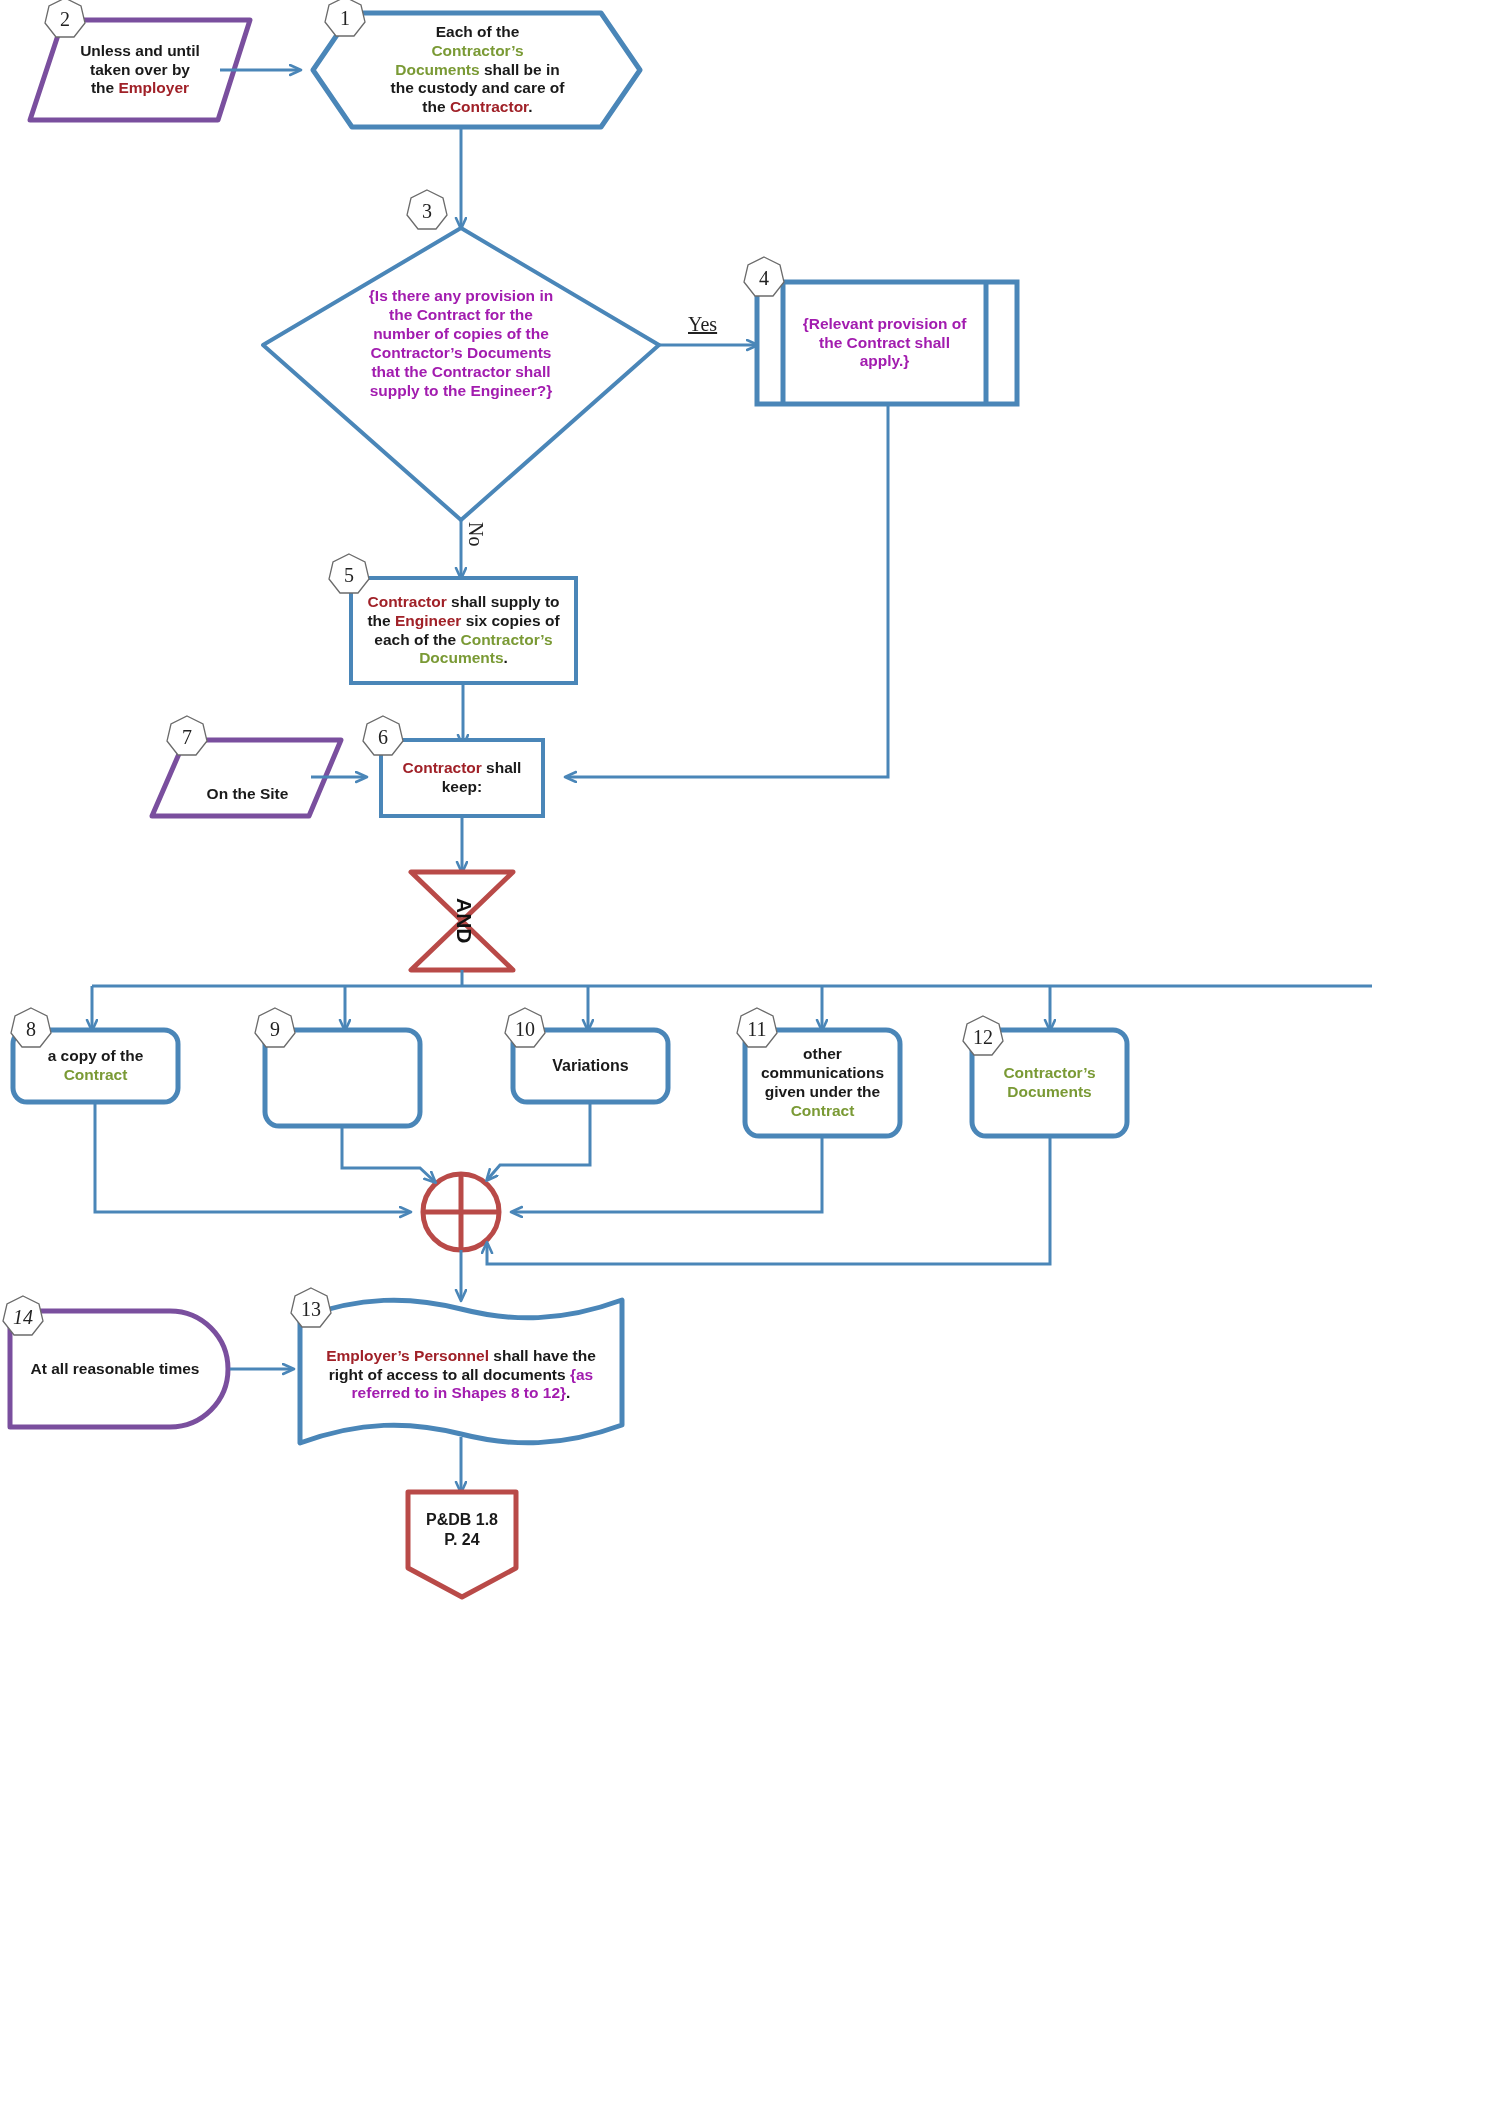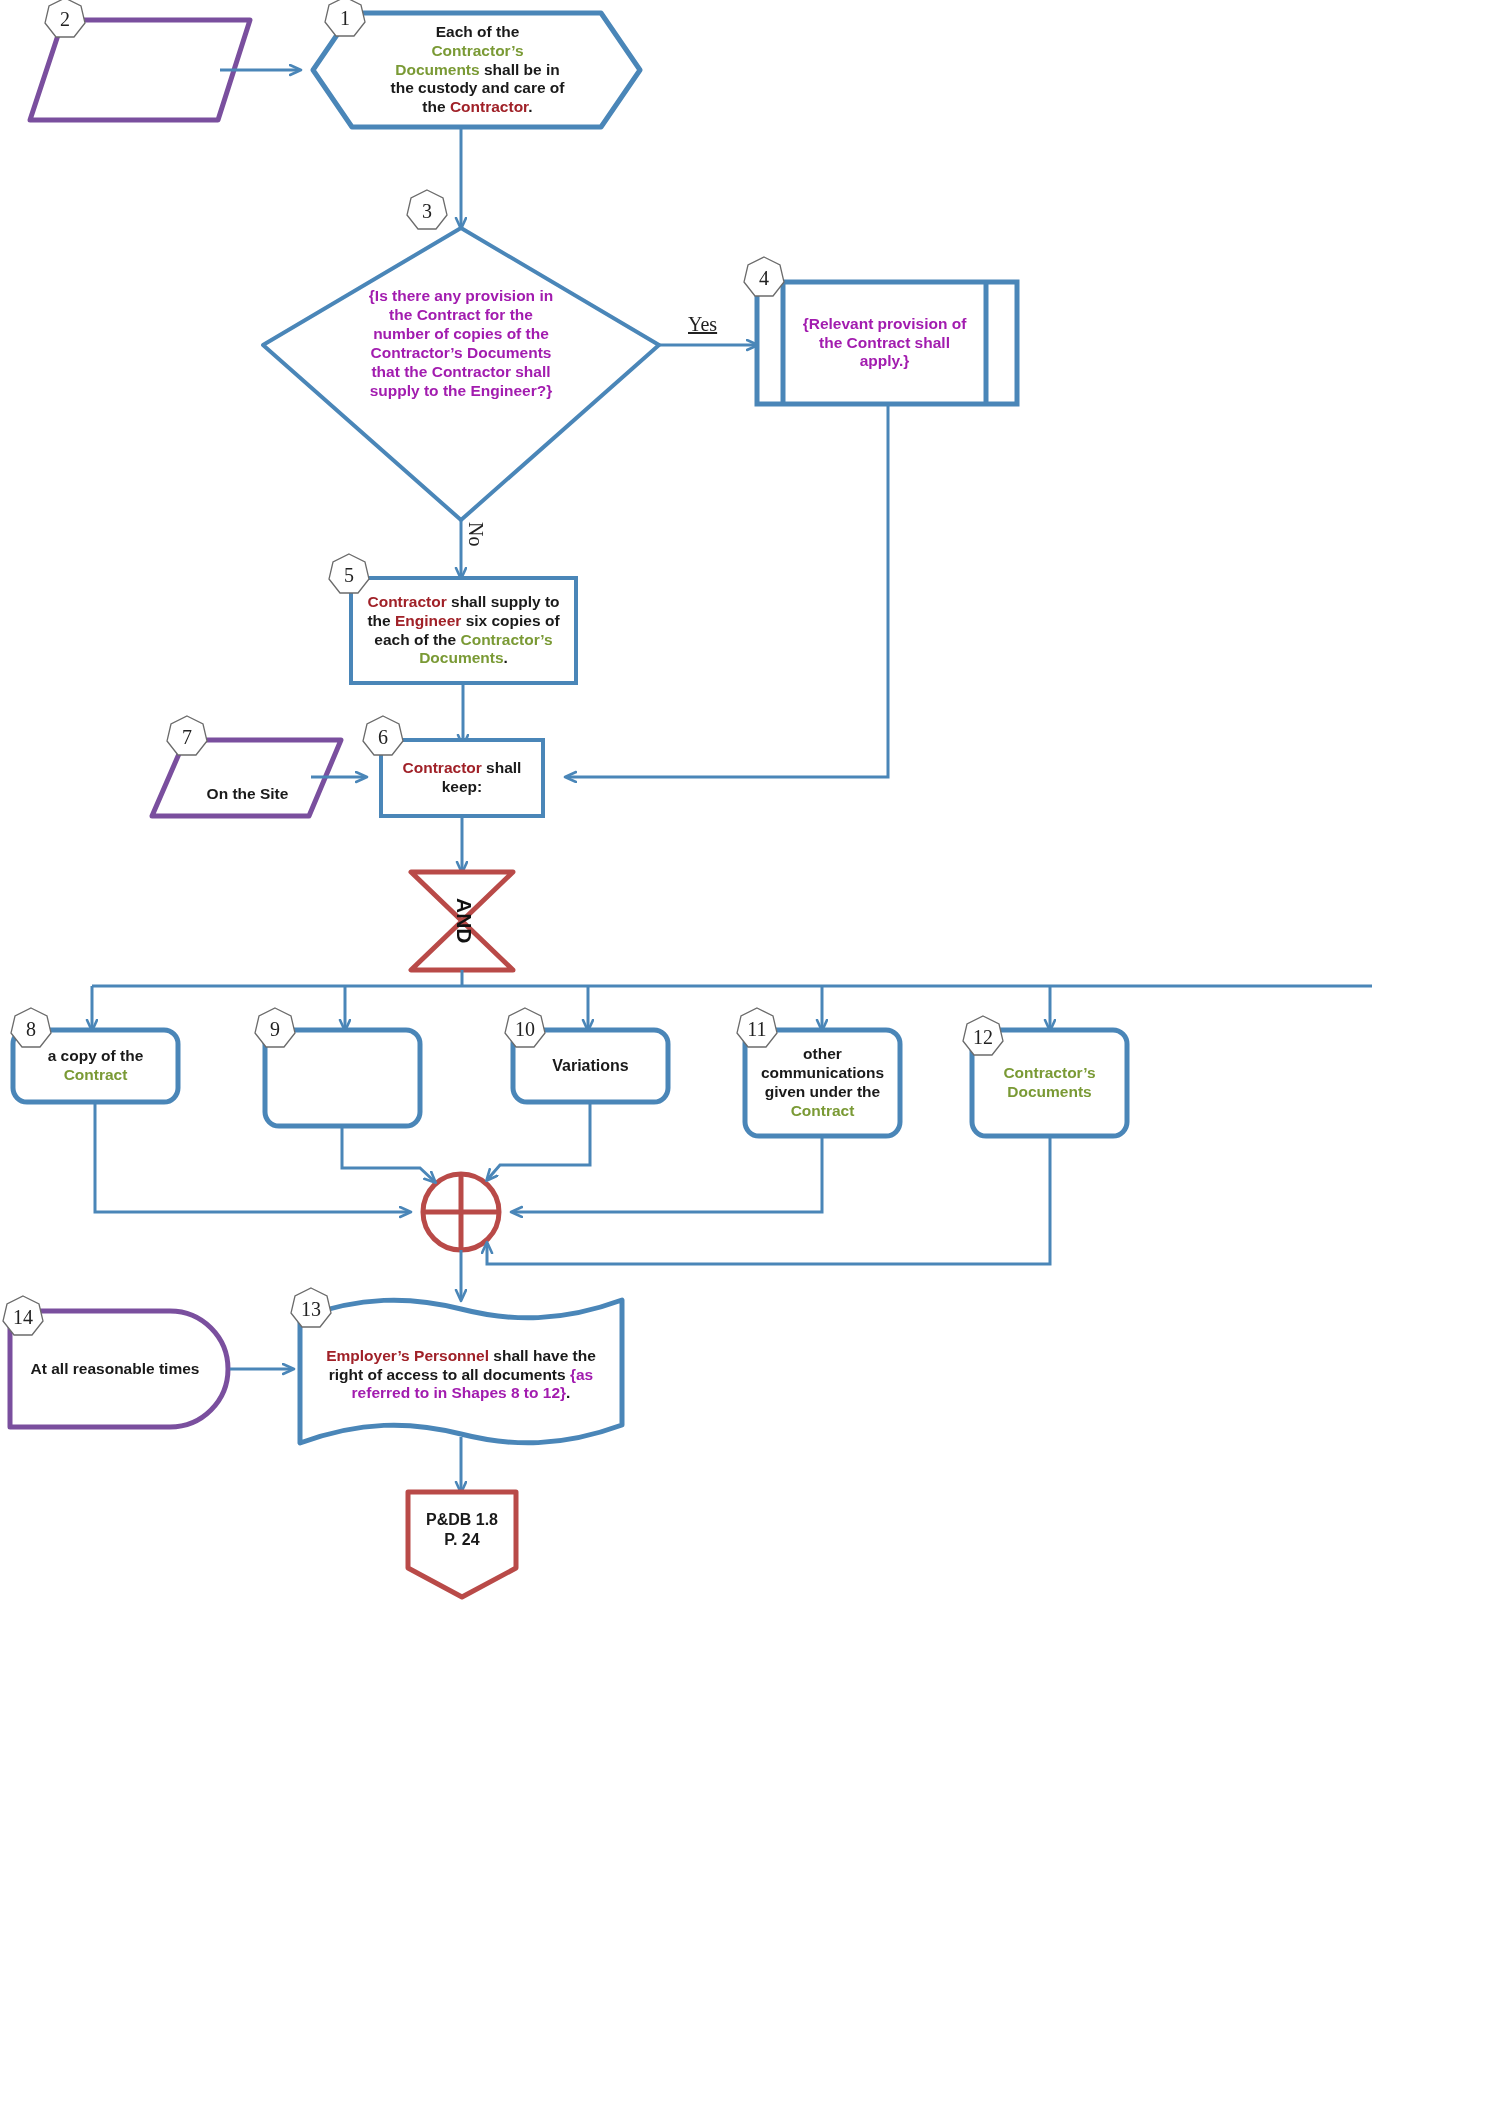--- a/index.html
+++ b/index.html
@@ -136,20 +136,27 @@
 
     <path d="M10,1311 L170,1311 A58,58 0 0 1 170,1427 L10,1427 Z" fill="#ffffff" stroke="#7a4f9e" stroke-width="5" stroke-linejoin="round"></path>
 
     <line x1="230" y1="1369" x2="293" y2="1369" stroke="#4a86b8" stroke-width="3" marker-end="url(#arrB)"></line>
 
     <line x1="461" y1="1437" x2="461" y2="1492" stroke="#4a86b8" stroke-width="3" marker-end="url(#arrB)"></line>
 
     <polygon points="408,1492 516,1492 516,1568 462,1597 408,1568" fill="#ffffff" stroke="#b94a48" stroke-width="5" stroke-linejoin="round"></polygon>
   </svg>
 
+  <div class="node" style="left:40px;top:20px;width:200px;height:100px;">
+    <div class="txt" style="font-size:15.5px;">
+      <div><span class="c-black">Unless and until</span></div>
+      <div><span class="c-black">taken over by</span></div>
+      <div><span class="c-black">the </span><span class="c-red">Employer</span></div>
+    </div>
+  </div>
 
   <div class="node" style="left:350px;top:13px;width:255px;height:114px;">
     <div class="txt" style="font-size:15.5px;">
       <div><span class="c-black">Each of the</span></div>
       <div><span class="c-green">Contractor’s</span></div>
       <div><span class="c-green">Documents</span><span class="c-black"> shall be in</span></div>
       <div><span class="c-black">the custody and care of</span></div>
       <div><span class="c-black">the </span><span class="c-red">Contractor</span><span class="c-black">.</span></div>
     </div>
   </div>
@@ -321,20 +328,20 @@
         <polygon points="23,2 39,10 43,27 32,41 14,41 3,27 7,10" fill="#ffffff" stroke="#6b6b6b" stroke-width="1.3"></polygon>
       </svg>
     <span>12</span>
   </div>
   <div class="badge" style="left:288px;top:1286px;">
     <svg viewBox="0 0 46 46">
         <polygon points="23,2 39,10 43,27 32,41 14,41 3,27 7,10" fill="#ffffff" stroke="#6b6b6b" stroke-width="1.3"></polygon>
       </svg>
     <span>13</span>
   </div>
-  <div class="badge" style="left:0px;top:1294px;">
+  <div class="badge" style="left:0px;top:1294px;font-style:italic;">
     <svg viewBox="0 0 46 46">
         <polygon points="23,2 39,10 43,27 32,41 14,41 3,27 7,10" fill="#ffffff" stroke="#6b6b6b" stroke-width="1.3"></polygon>
       </svg>
     <span>14</span>
   </div>
 
 </div>
 
 </body></html>

